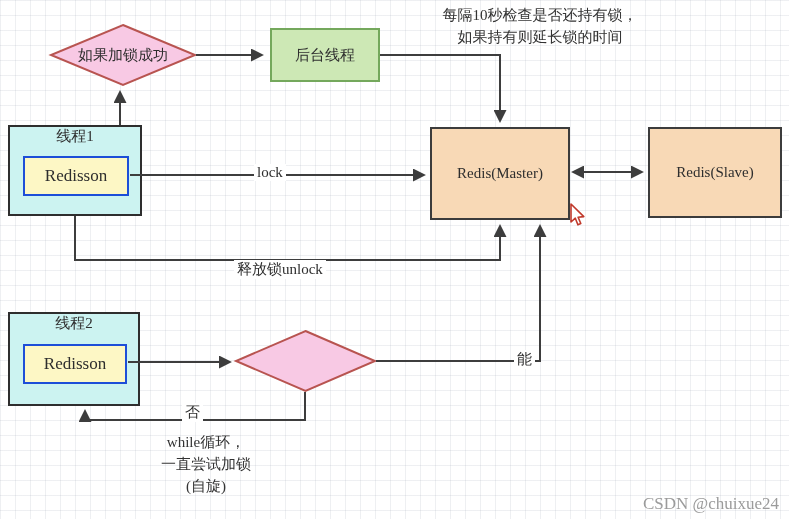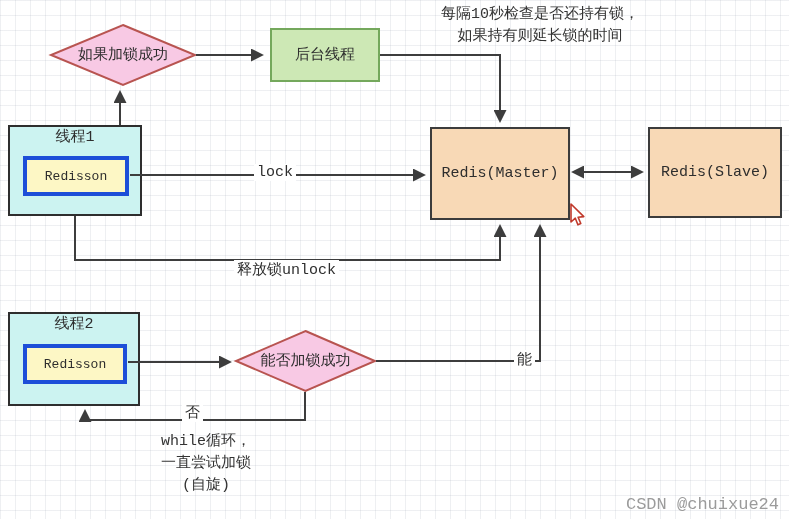--- a/index.html
+++ b/index.html
@@ -3,30 +3,30 @@
 <meta charset="utf-8">
 <style>
   *{box-sizing:border-box;margin:0;padding:0}
   html,body{width:789px;height:519px}
   #canvas{
     position:relative;width:789px;height:519px;overflow:hidden;background:#ffffff;
     background-image:
       linear-gradient(rgba(150,160,175,.16) 1px, transparent 1px),
       linear-gradient(90deg, rgba(150,160,175,.16) 1px, transparent 1px);
     background-size:15px 15px;
-    font-family:Liberation Mono, monospace;
+    font-family:Liberation Serif, serif;
     color:#2e2e2e;
   }
   .shape{position:absolute;display:flex;align-items:center;justify-content:center;text-align:right}
   .shape .shape-label{position:relative;font-size:15px;line-height:19px;z-index:2}
   .rect-green{background:#cde8b5;border:2px solid #74a85c}
   .rect-orange{background:#f8d9b6;border:2px solid #3c3c3c;flex-direction:row;line-height:21px;font-size:15px}
   .rect-cyan{background:#ccf3f1;border:2px solid #2e2e2e;flex-direction:column;justify-content:flex-start}
   .rect-cyan .box-title{font-size:15px}
-  .rect-yellow{position:absolute;background:#fdf7c5;border:4px solid #1d4ed8;display:flex;align-items:center;justify-content:center;font-size:13px}
+  .rect-yellow{position:absolute;background:#fdf7c5;border:2px solid #1d4ed8;display:flex;align-items:center;justify-content:center;font-size:17px}
   .diamond svg.dshape{position:absolute;inset:0;width:100%;height:100%;overflow:visible}
   .diamond polygon{fill:#f8c9e4;stroke:#b85450;stroke-width:2}
   #connectors{position:absolute;inset:0;pointer-events:none;z-index:1}
   .edge{fill:none;stroke:#3d3d3d;stroke-width:2}
   .edge-label{position:absolute;background:#ffffff;padding:0 3px;font-size:15px;z-index:3}
   .note{position:absolute;font-size:15px;line-height:22px;text-align:center;color:#333;z-index:3}
   .watermark{position:absolute;right:10px;bottom:5px;font-size:17px;color:#9b9b9b;z-index:4}
   .cursor-icon{position:absolute;left:565px;top:202px;z-index:5}
 </style>
 </head>
@@ -88,21 +88,20 @@
     <div class="box-title">线程2</div>
     <div class="rect-yellow" style="left:13px;top:30px;width:104px;height:40px">
       <span>Redisson</span>
     </div>
   </div>
 
   <div class="shape diamond" style="left:235px;top:330px;width:141px;height:62px">
     <svg class="dshape" viewBox="0 0 141 62" preserveAspectRatio="none">
       <polygon points="70.5,1 140,31 70.5,61 1,31"></polygon>
     </svg>
-    <span class="shape-label">能否加锁成功</span>
   </div>
 
   <div class="edge-label" style="left:254px;top:164px">lock</div>
   <div class="edge-label" style="left:234px;top:260px">释放锁unlock</div>
   <div class="edge-label" style="left:514px;top:350px">能</div>
   <div class="edge-label" style="left:182px;top:403px">否</div>
 
   <div class="note" style="left:136px;top:431px;width:140px">
     <div>while循环，</div>
     <div>一直尝试加锁</div>

